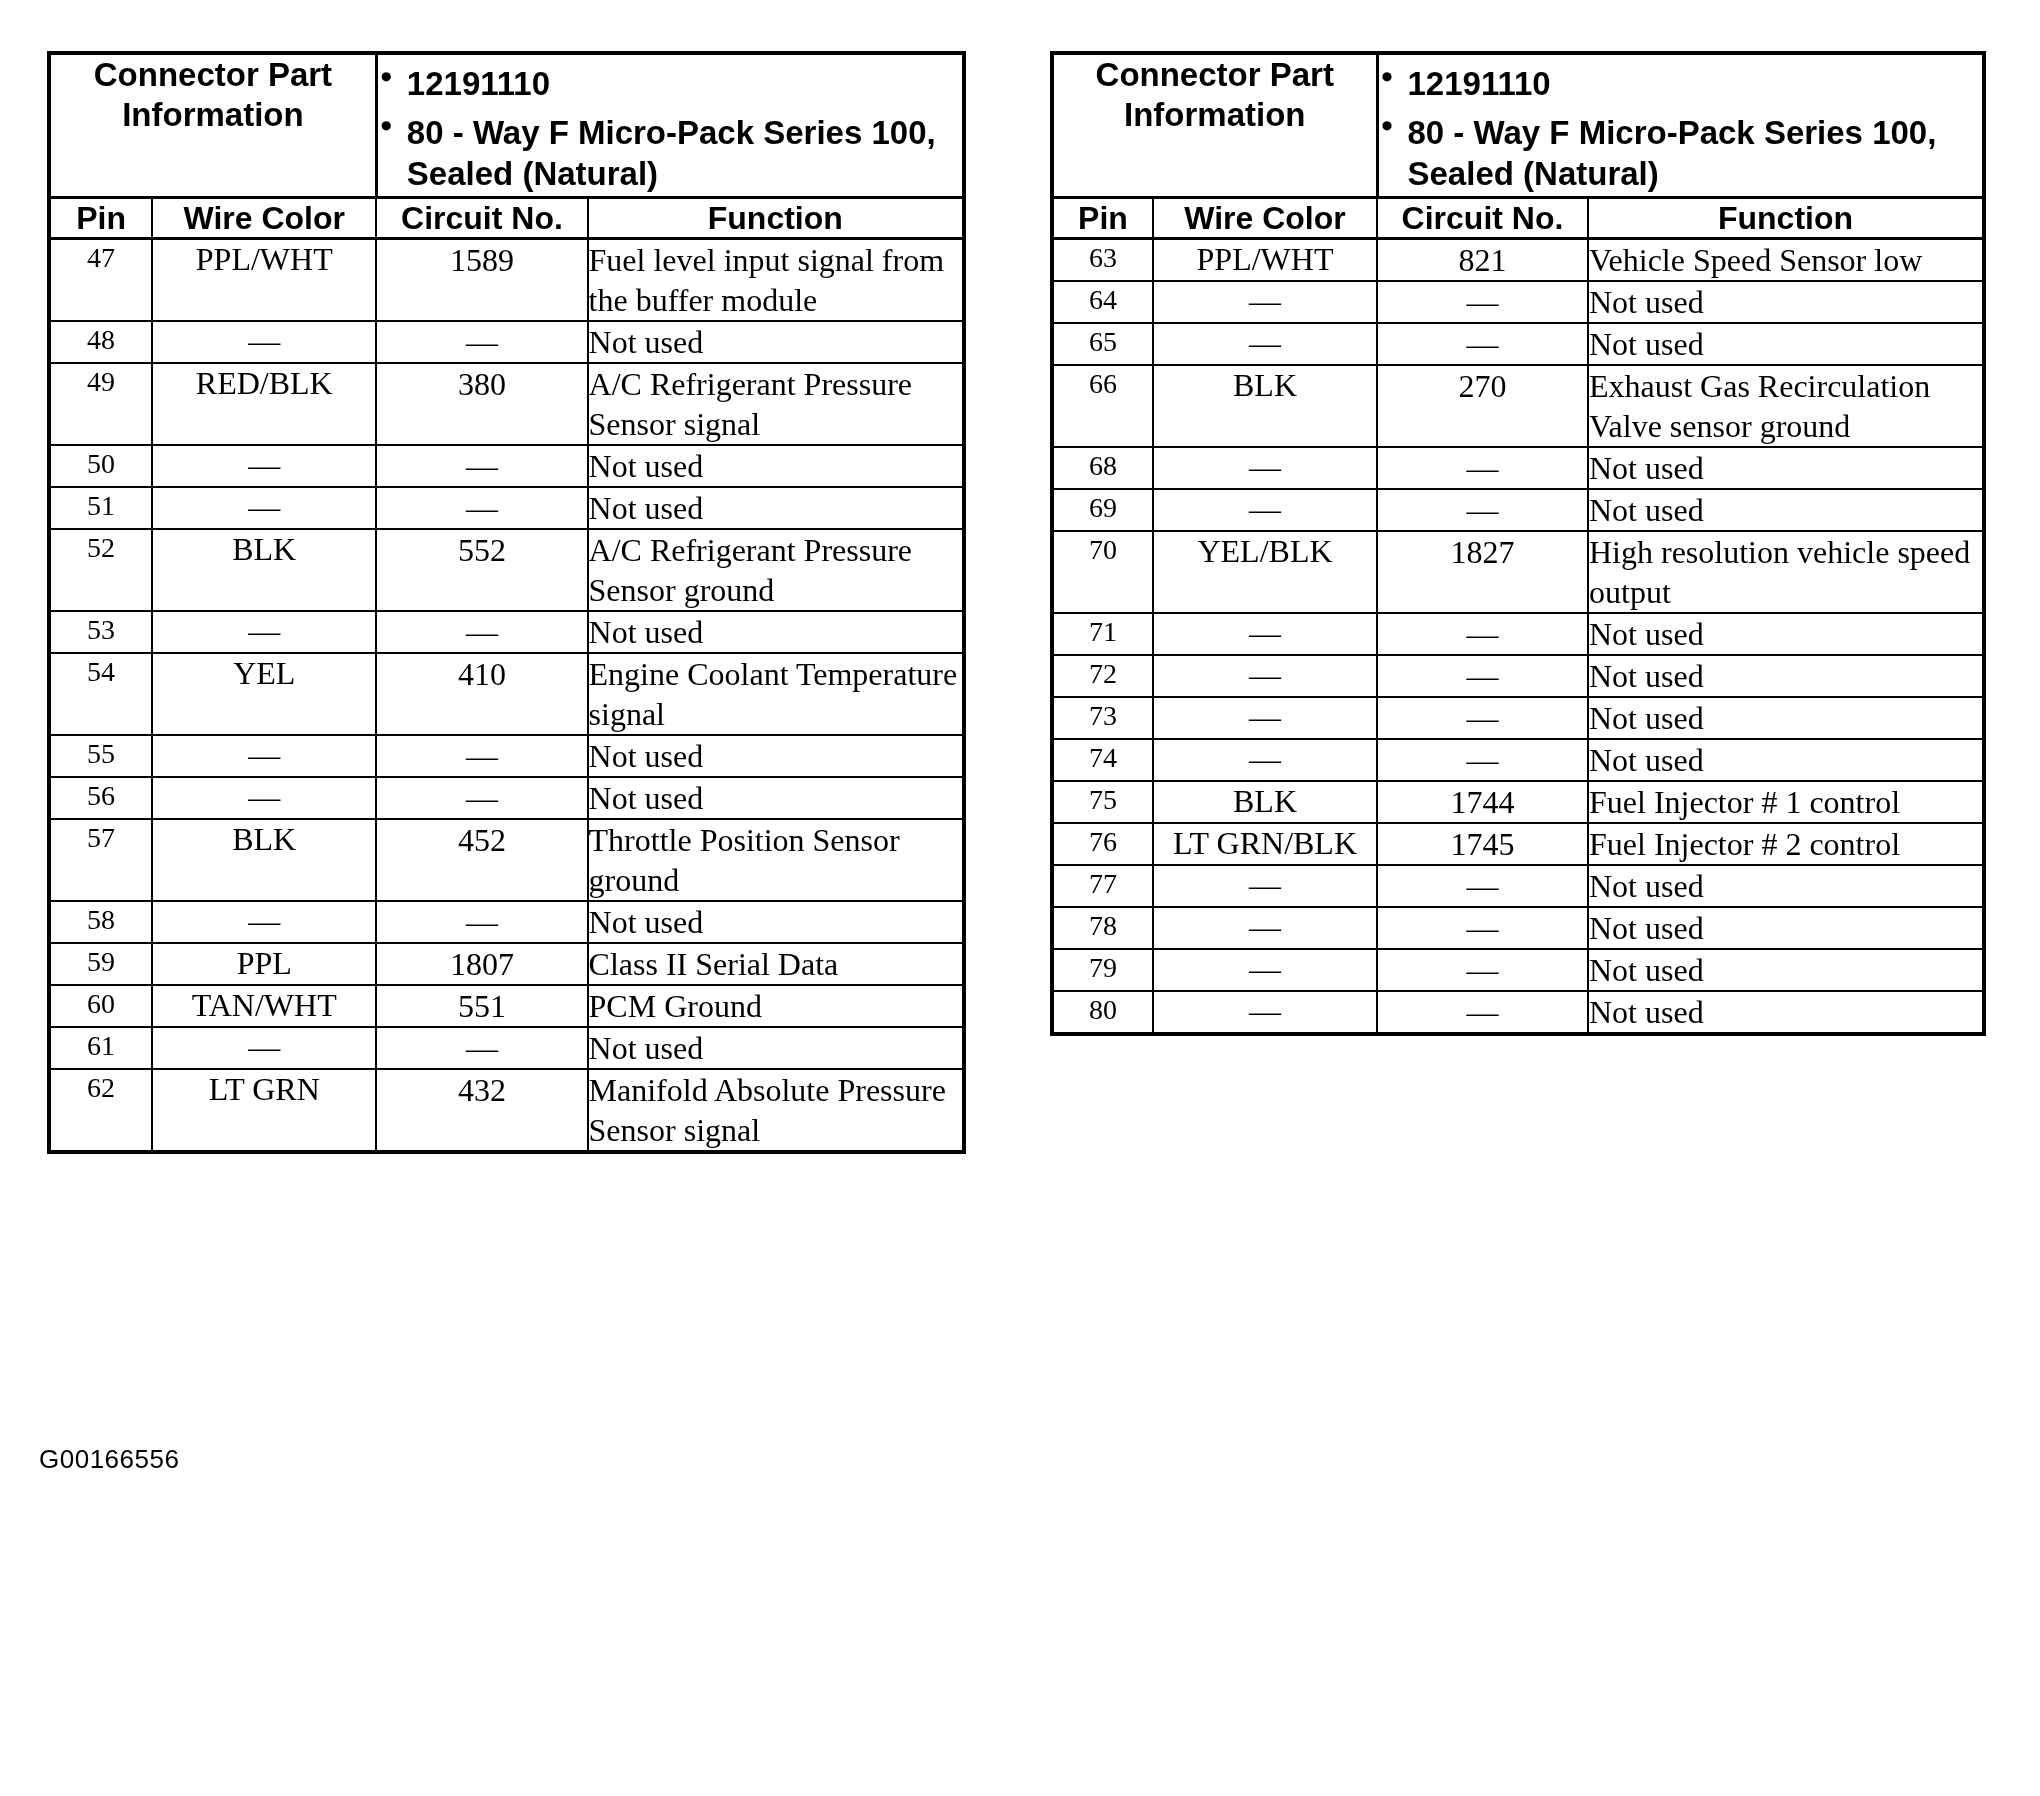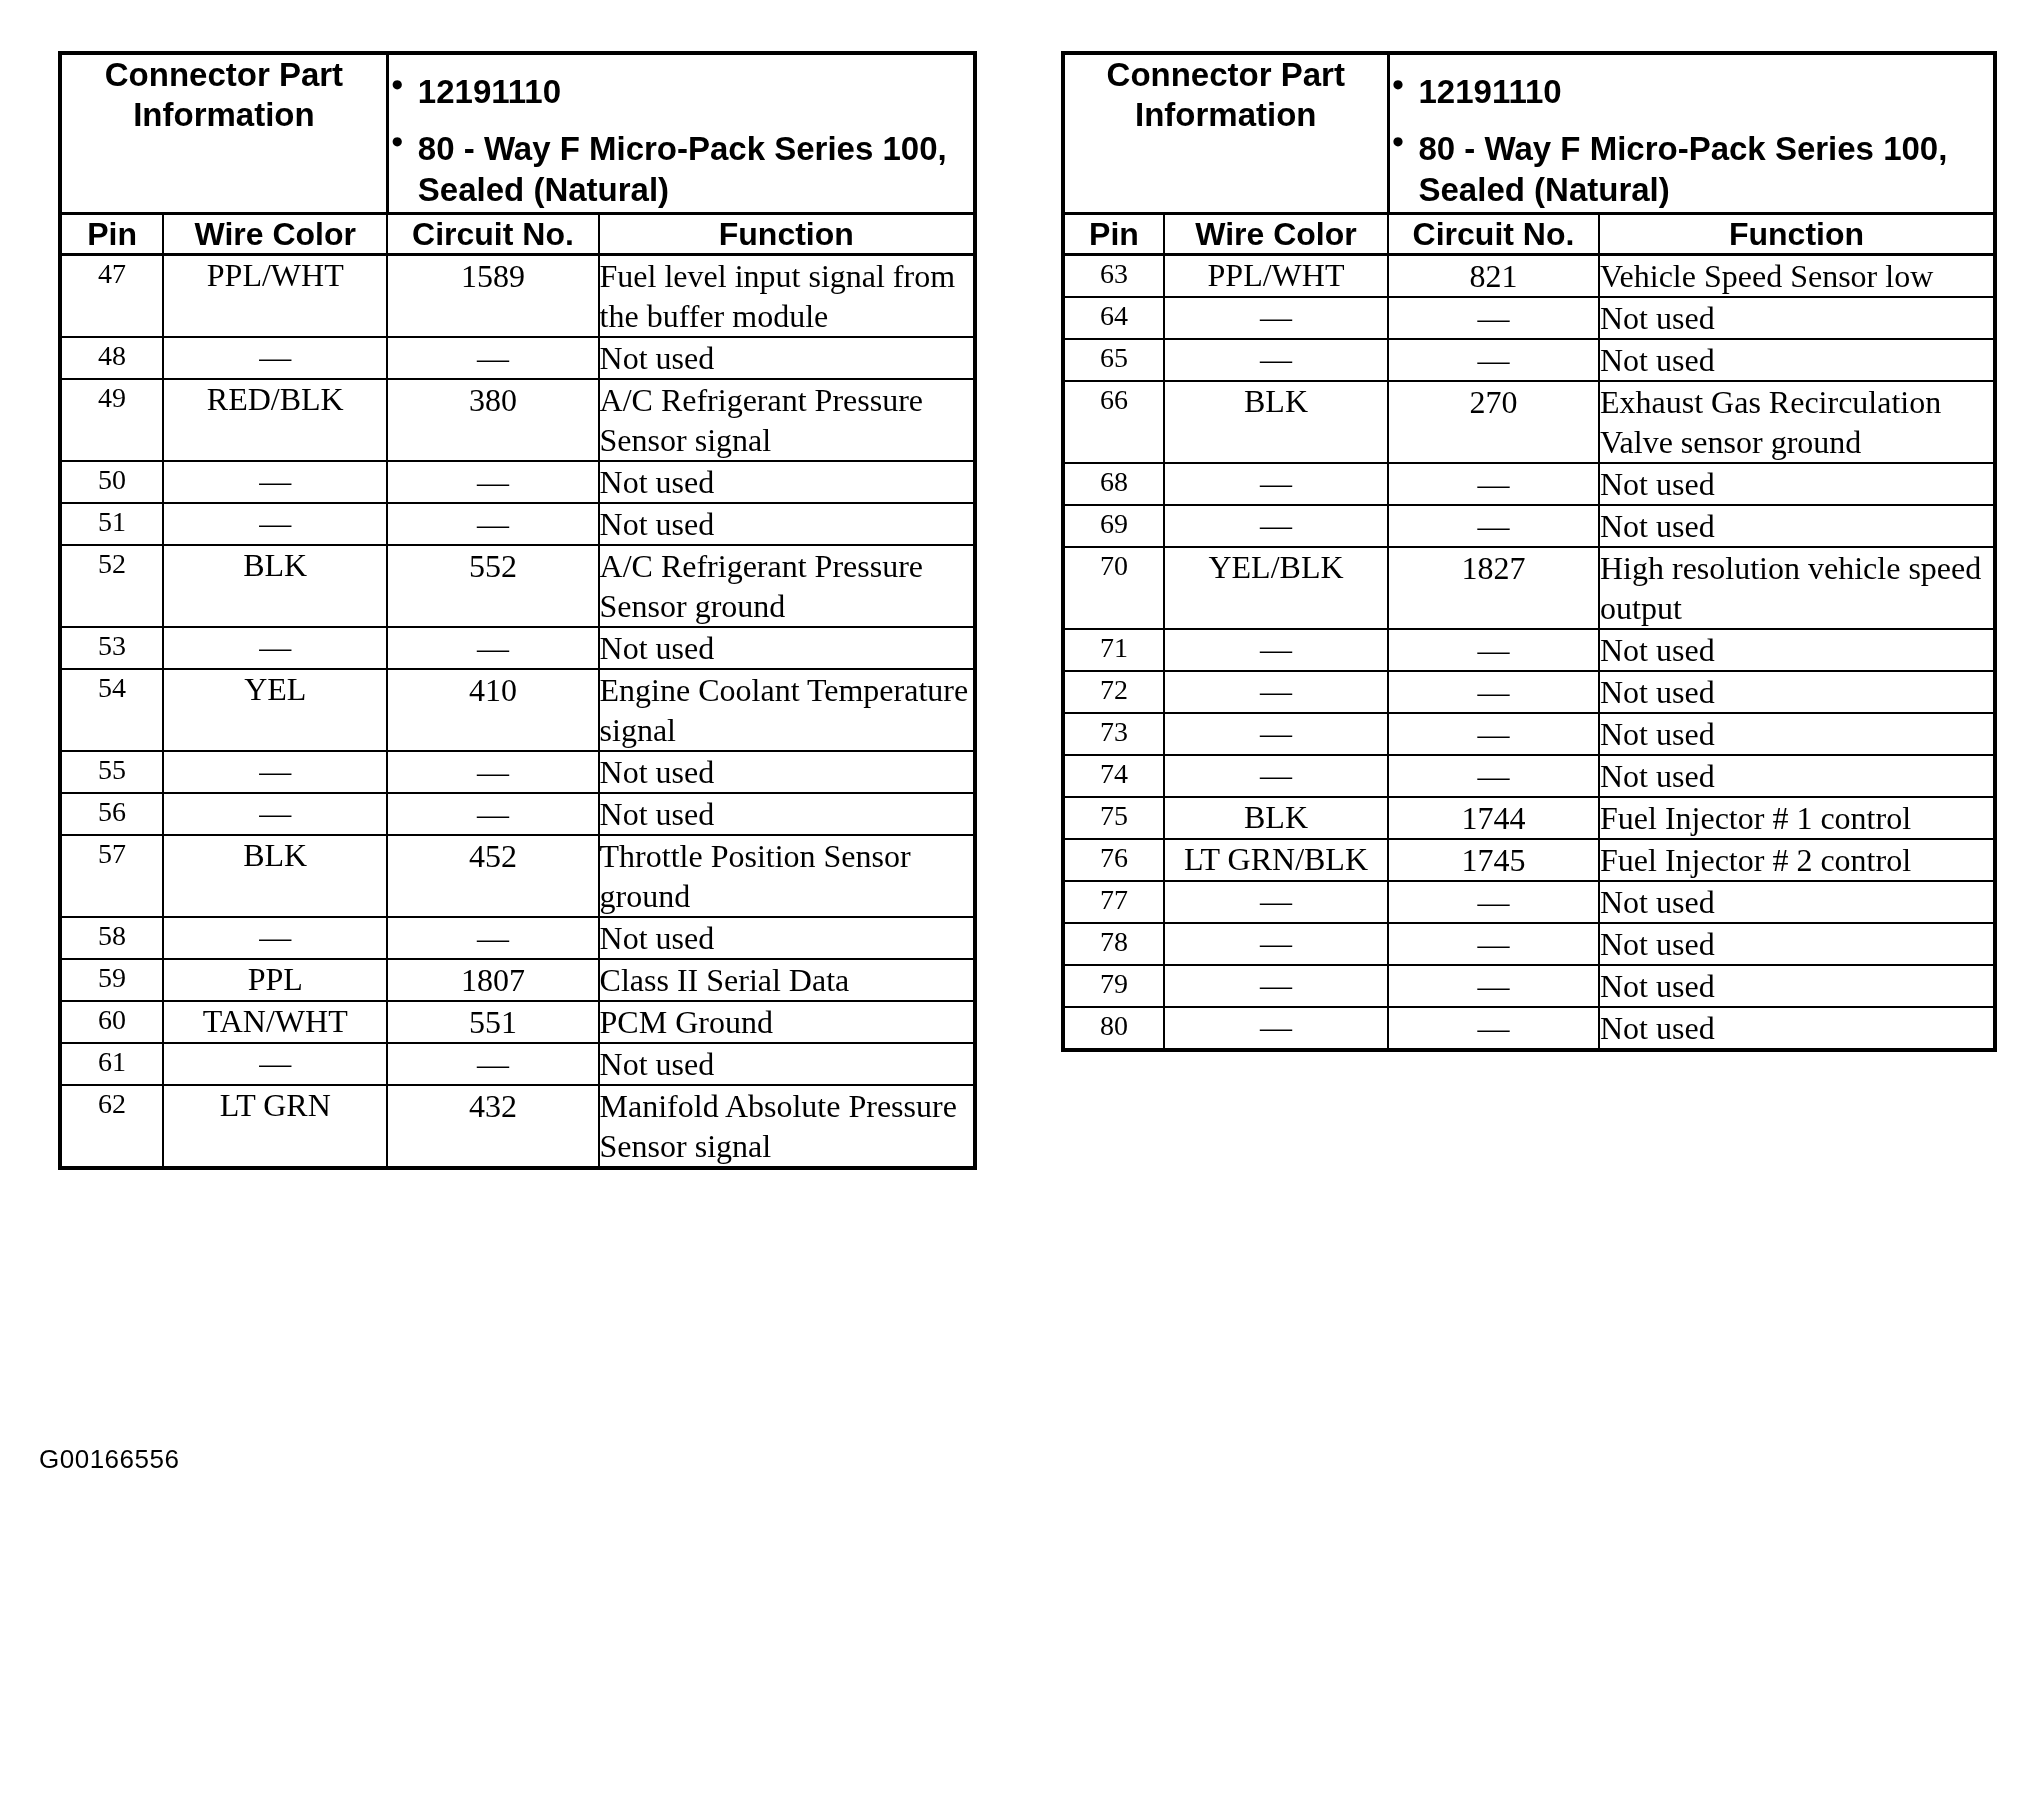--- a/index.html
+++ b/index.html
@@ -14,21 +14,21 @@
     font-family: "Liberation Serif", serif;
     color: #000000;
     overflow: hidden;
   }
 
   .page {
     position: relative;
     width: 2040px;
     height: 1520px;
     box-sizing: border-box;
-    padding: 51px 0 0 15px;
+    padding: 51px 0 0 4px;
   }
 
   .tables-row {
     display: flex;
     flex-direction: row;
     align-items: flex-start;
     gap: 84px;
     padding-left: 43px;
   }
 
@@ -65,21 +65,21 @@
     vertical-align: top;
     border-bottom: 3.9px solid #000 !important;
   }
   .hdr-info ul {
     margin: 0;
     padding: 0 0 0 29px;
     list-style: none;
   }
   .hdr-info li {
     position: relative;
-    margin: 17px 0 2px 0;
+    margin: 9px 0 2px 0;
   }
   .hdr-info li::before {
     content: "\25CF";
     position: absolute;
     left: -27px;
     top: -1px;
     font-size: 21.5px;
   }
 
   

